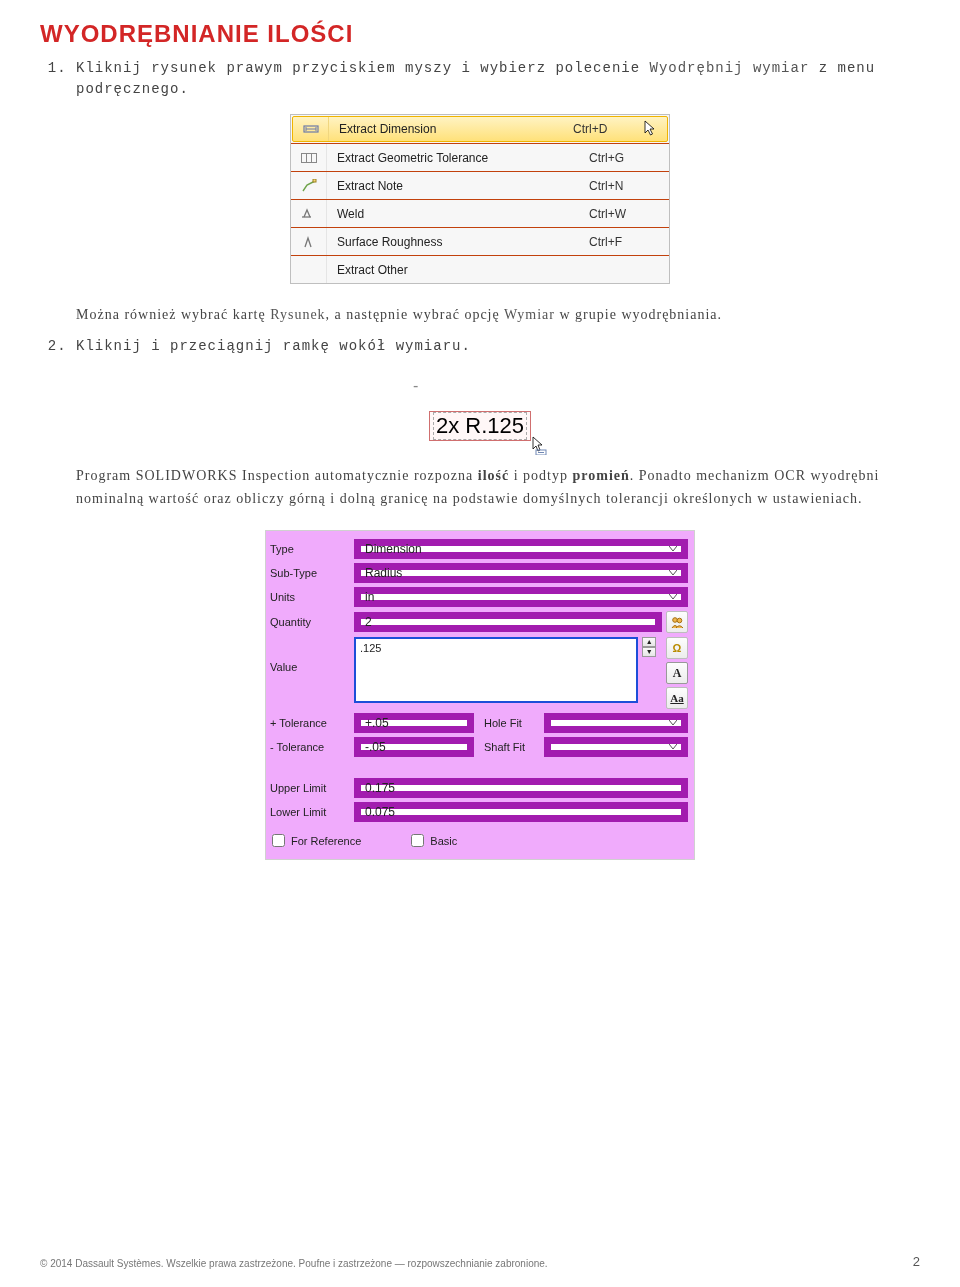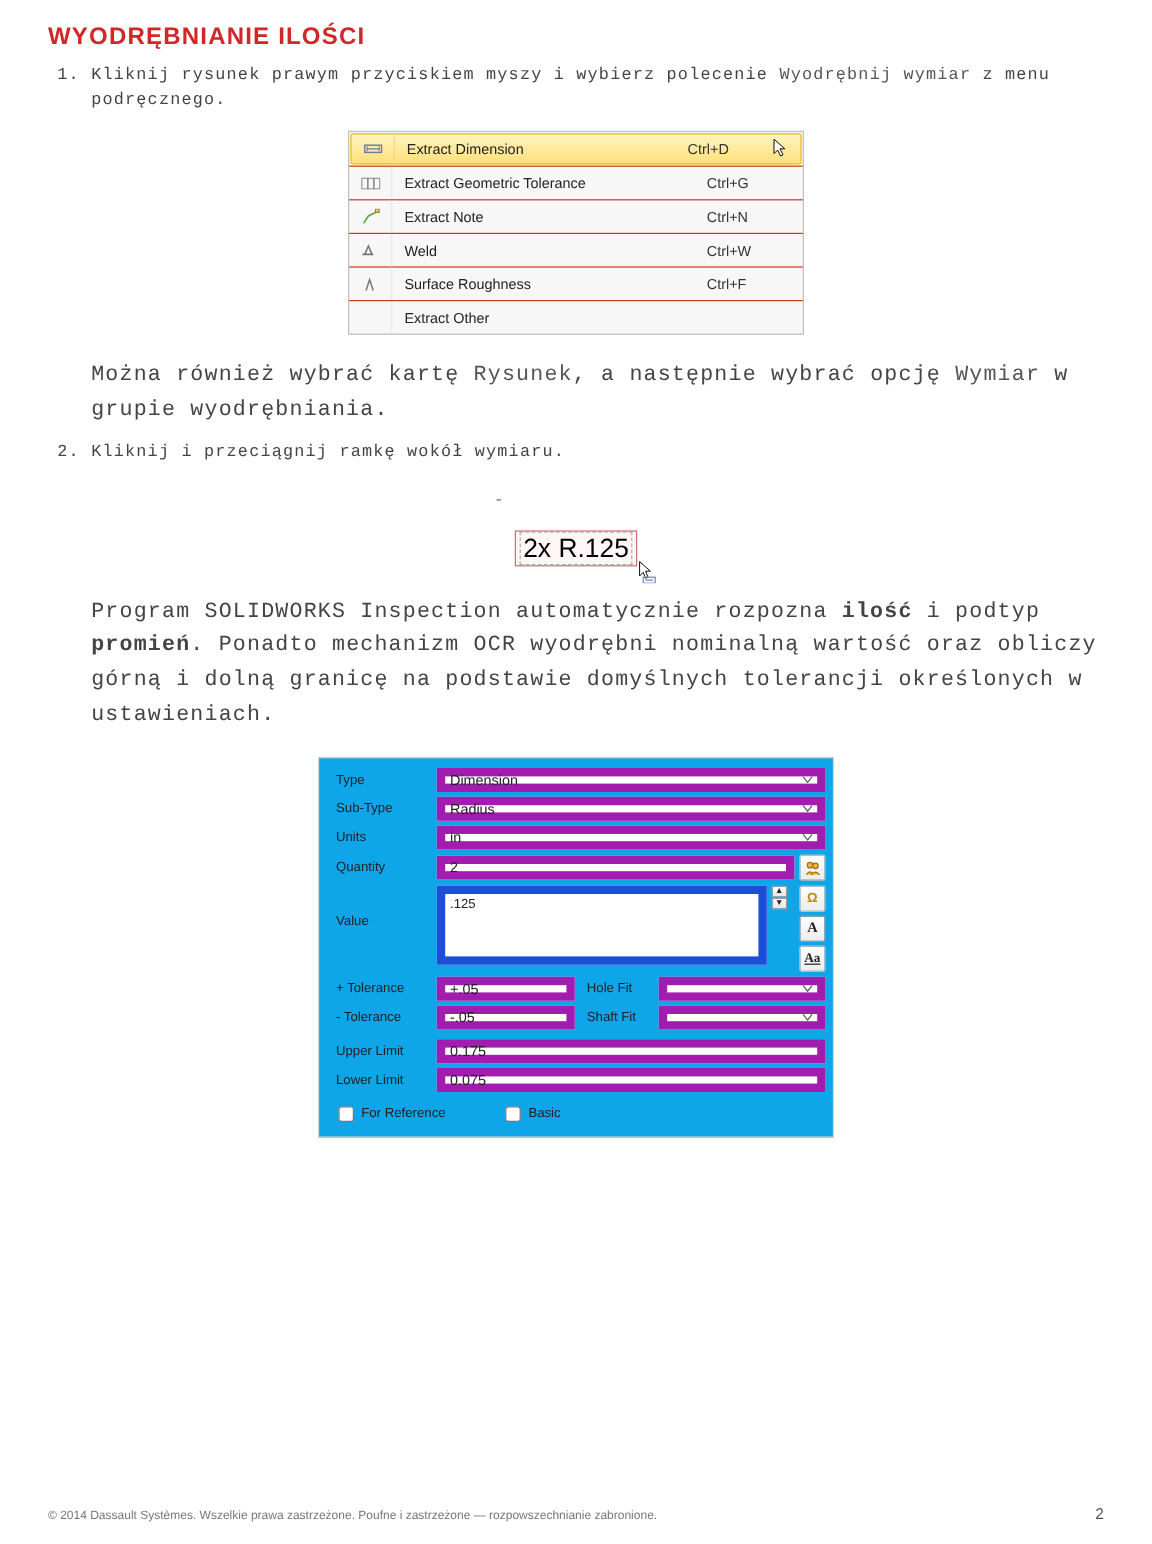--- a/index.html
+++ b/index.html
@@ -11,43 +11,43 @@
     color: #333;
     background: #fff;
   }
   .page {
     padding: 20px 40px 20px 40px;
     position: relative;
     min-height: 1287px;
   }
   h1.section-title {
     color: #d32626;
-    font-size: 20px;
+    font-size: 24px;
     letter-spacing: 1px;
     font-weight: 700;
     margin: 0 0 10px 0;
     font-family: Arial, sans-serif;
   }
   ol {
     margin: 0 0 14px 0;
     padding-left: 36px;
   }
   ol li {
     font-size: 14px;
     line-height: 1.5;
     color: #444;
     letter-spacing: 1px;
     font-family: 'Courier New', monospace;
     margin-bottom: 10px;
   }
   p.body {
-    font-size: 18px;
+    font-size: 14px;
     line-height: 1.6;
     letter-spacing: 1px;
-    font-family: Liberation Mono, monospace;
+    font-family: Liberation Serif, serif;
     color: #444;
     margin: 0 0 10px 36px;
   }
   .ui-word { color: #555; }
   .bold { font-weight: 700; }
   
   
   .context-menu {
     margin: 10px auto 20px auto;
     width: 380px;
@@ -124,23 +124,23 @@
     position: absolute;
     right: -18px;
     bottom: -18px;
     font-size: 13px;
   }
   
   
   .prop-panel {
     margin: 20px auto 20px auto;
     width: 430px;
-    background: #0ea5e9;
+    background: #f0abfc;
     border: 1px solid #d0d0d0;
-    padding: 8px 6px 12px 14px;
+    padding: 8px 6px 12px 4px;
     font-family: Tahoma, Arial, sans-serif;
     font-size: 11px;
     color: #222;
   }
   .prop-row {
     display: flex;
     align-items: center;
     margin-bottom: 4px;
   }
   .prop-label {
@@ -160,21 +160,21 @@
     padding: 0 4px;
     font-size: 12px;
     display: flex;
     align-items: center;
     justify-content: space-between;
   }
   .combo-look { width: 100%; }
   .input-look { width: 100%; }
   .txarea {
     background: #fff;
-    border: 7px solid #1d4ed8;
+    border: 2px solid #1d4ed8;
     height: 66px;
     width: 100%;
     padding: 3px 4px;
     font-size: 11px;
     resize: none;
     overflow: auto;
   }
   .combo-caret {
     width: 8px; height: 8px;
     display: inline-flex; align-items: center; justify-content: center;
@@ -442,21 +442,21 @@
         <div class="combo-look" style="flex:1;">
           <span></span>
           <span class="combo-caret">
               <svg width="8" height="6">
                 <path d="M0 0 L4 5 L8 0" fill="none" stroke="#555"></path>
               </svg>
             </span>
         </div>
       </div>
     </div>
-    <div class="prop-row" style="margin-top:8px;justify-content:center;">
+    <div class="prop-row" style="margin-top:21px;justify-content:center;">
       <div class="prop-label">Upper Limit</div>
       <div class="prop-field">
           <div class="input-look">
             <span>0.175</span>
           </div>
         </div>
     </div>
     <div class="prop-row">
       <div class="prop-label">Lower Limit</div>
       <div class="prop-field">

